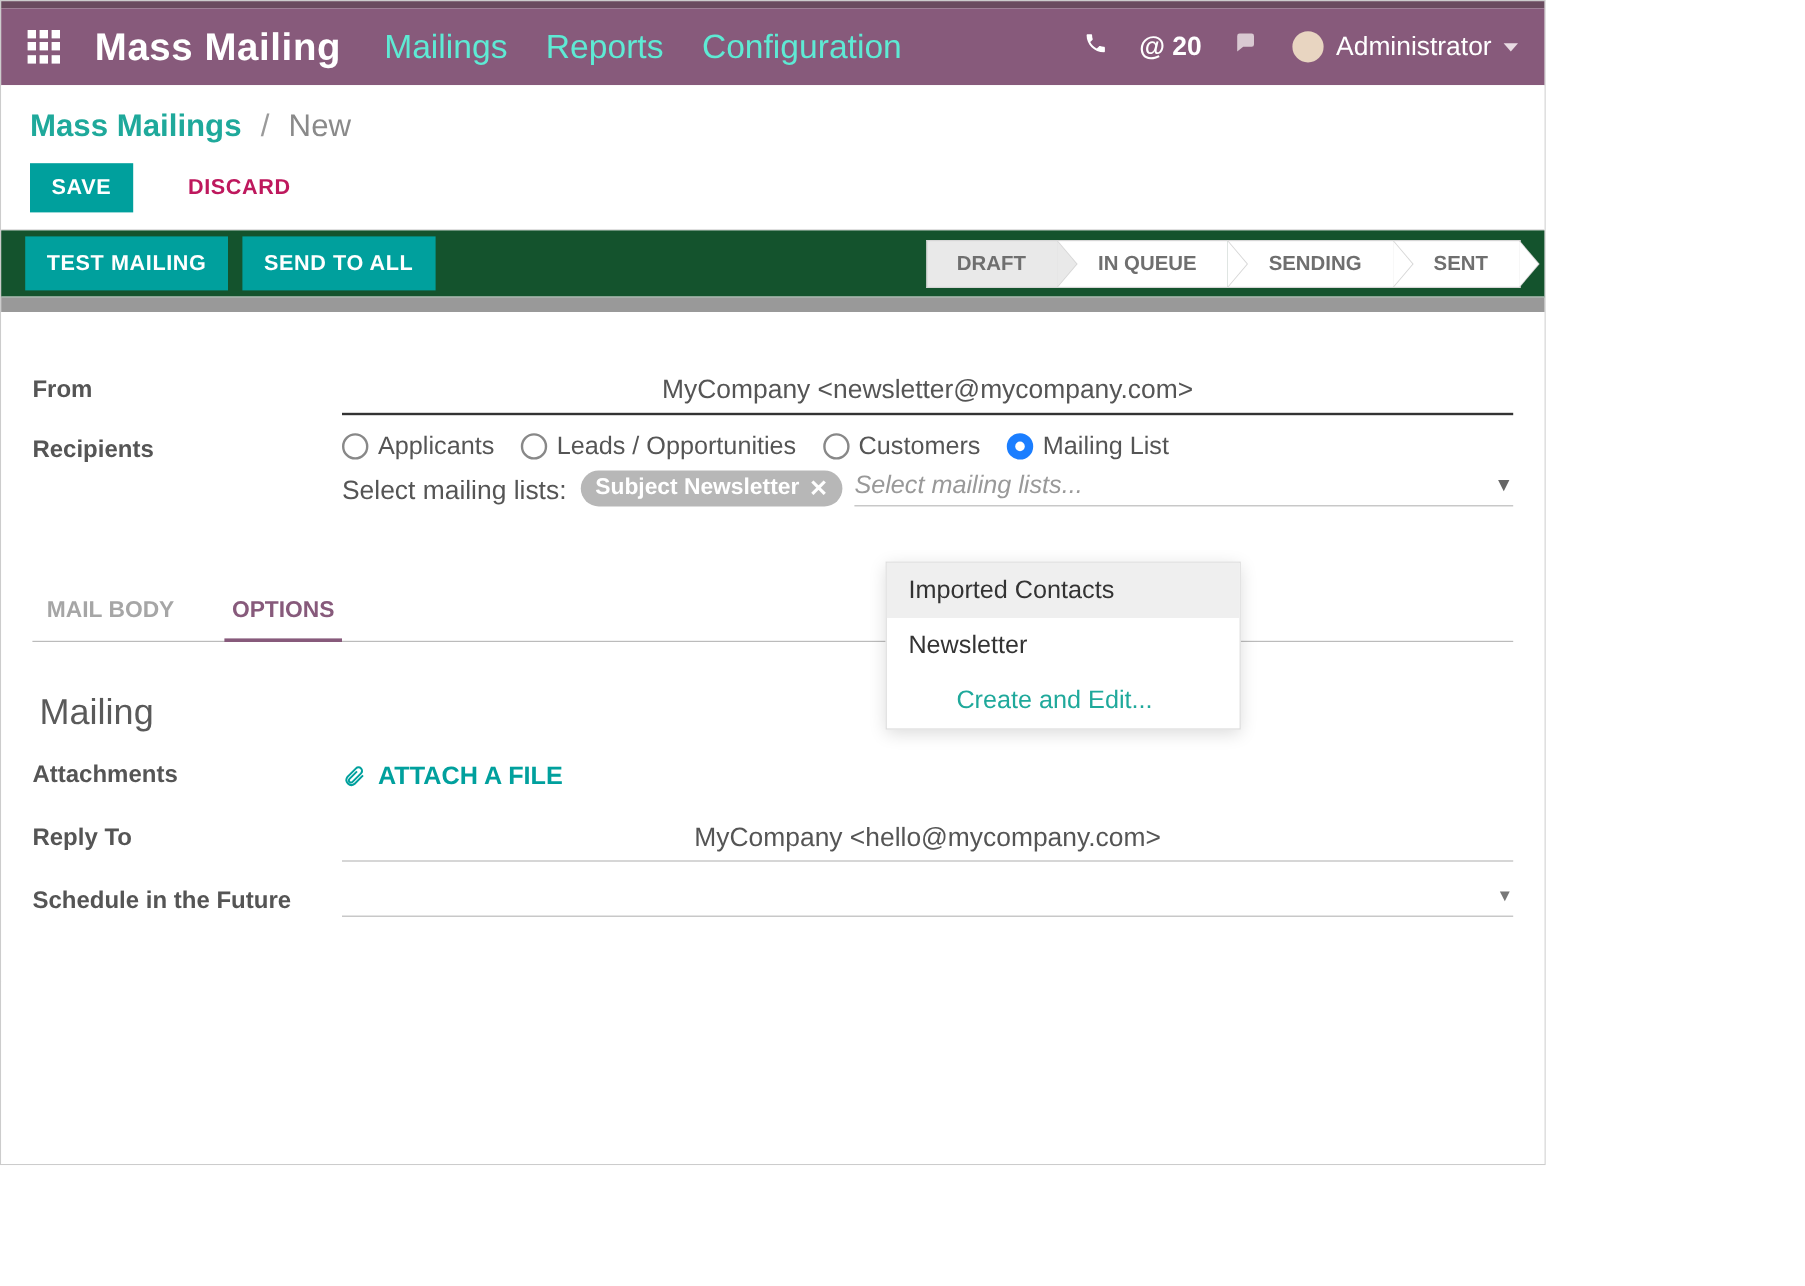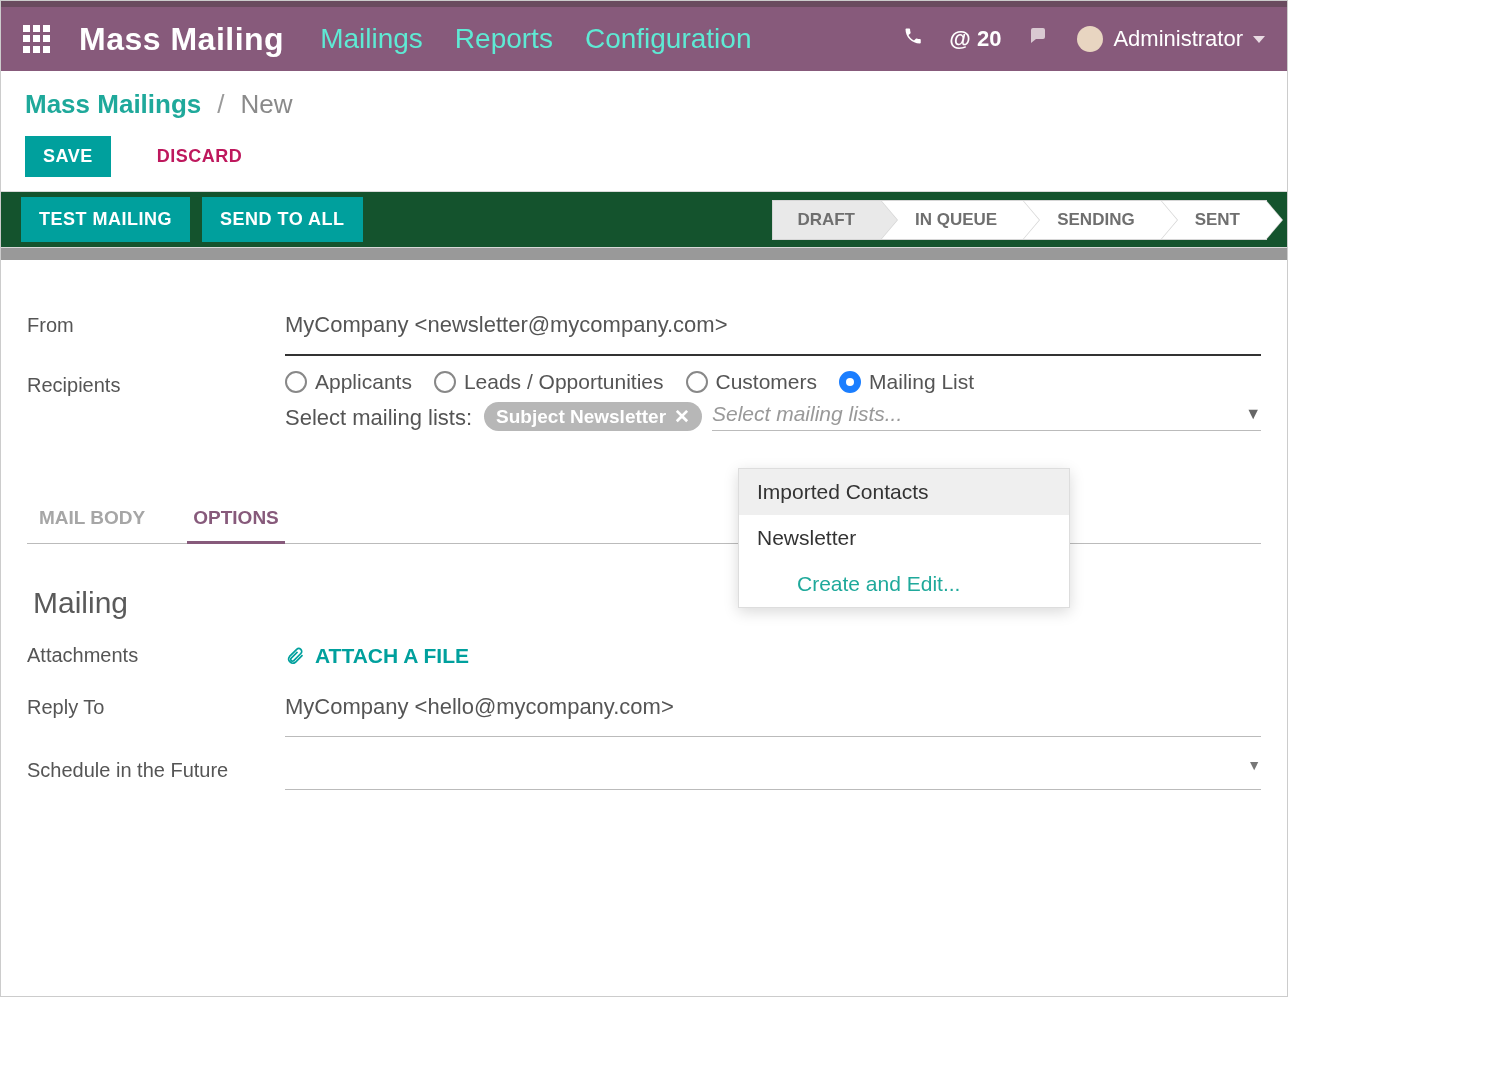--- a/index.html
+++ b/index.html
@@ -30,36 +30,36 @@
   .stages{margin-left:auto;display:flex;height:40px;}
   .stage{position:relative;padding:0 26px 0 34px;display:flex;align-items:center;font-size:17px;font-weight:700;color:#6f6f6f;background:#fff;border-top:1px solid #d6d6d6;border-bottom:1px solid #d6d6d6;}
   .stage:first-child{padding-left:24px;border-left:1px solid #d6d6d6;}
   .stage.active{background:#e9e9e9;}
   .stage::after{content:"";position:absolute;right:-16px;top:0;width:0;height:0;border-top:19px solid transparent;border-bottom:19px solid transparent;border-left:16px solid #fff;z-index:2;}
   .stage.active::after{border-left-color:#e9e9e9;}
   .stage::before{content:"";position:absolute;right:-17px;top:-1px;width:0;height:0;border-top:20px solid transparent;border-bottom:20px solid transparent;border-left:17px solid #d6d6d6;z-index:1;}
   .greybar{height:12px;background:#999;}
   .form{padding:50px 26px 40px;background:#fff;position:relative;}
   .row{display:flex;align-items:flex-start;margin-bottom:14px;position:relative;}
-  .label{width:258px;font-size:20px;color:#555;font-weight:400;padding-top:4px;}
-  .field{flex:1;font-size:22px;color:#555;border-bottom:2px solid #333;padding:2px 0 16px;min-height:28px;}
+  .label{width:258px;font-size:20px;color:#555;font-weight:700;padding-top:4px;}
+  .field{flex:1;font-size:22px;color:#555;border-bottom:2px solid #333;padding:2px 0 6px;min-height:28px;text-align:center;}
   .field.light{border-bottom:1px solid #bbb;}
   .radios{flex:1;display:flex;align-items:center;gap:22px;flex-wrap:wrap;}
   .radio{display:flex;align-items:center;gap:8px;font-size:21px;color:#555;}
   .rcircle{width:22px;height:22px;border:2px solid #888;border-radius:50%;display:inline-block;position:relative;}
   .radio.selected .rcircle{border-color:#1b7eff;background:#1b7eff;}
   .radio.selected .rcircle::after{content:"";position:absolute;top:5px;left:5px;width:8px;height:8px;background:#fff;border-radius:50%;}
   .mlrow{margin-top:8px;display:flex;align-items:flex-end;gap:10px;}
   .mllabel{font-size:22px;color:#555;margin-right:2px;}
   .tag{background:#b7b7b7;color:#fff;font-weight:700;font-size:19px;padding:3px 12px;border-radius:20px;display:flex;align-items:center;gap:8px;}
   .tag-x{font-weight:700;}
   .ml-input{flex:1;border-bottom:1px solid #bbb;display:flex;align-items:center;justify-content:space-between;padding-bottom:4px;}
   .ml-placeholder{color:#999;font-size:21px;font-style:italic;}
   .dd-caret{color:#666;}
-  .dropdown{position:absolute;left:737px;top:208px;width:332px;background:#fff;border:1px solid #ddd;box-shadow:0 4px 14px rgba(0,0,0,.15);z-index:10;}
+  .dropdown{position:absolute;left:737px;top:208px;width:296px;background:#fff;border:1px solid #ddd;box-shadow:0 4px 14px rgba(0,0,0,.15);z-index:10;}
   .dd-item{padding:11px 18px;font-size:21px;color:#333;}
   .dd-item.hover{background:#efefef;}
   .dd-item.action{color:#1fa99b;padding-left:58px;}
   .tabs{margin-top:64px;border-bottom:1px solid #bbb;display:flex;gap:36px;padding-left:6px;}
   .tab{padding:12px 6px;font-size:19px;font-weight:700;color:#a6a6a6;}
   .tab.active{color:#875A7B;border-bottom:3px solid #875A7B;margin-bottom:-1px;}
   .section-title{font-size:30px;color:#5a5a5a;margin:42px 0 20px 6px;font-weight:500;}
   .attach{color:#00A09D;font-size:21px;font-weight:700;display:flex;align-items:center;gap:10px;}
   .clip{width:20px;height:20px;}
   .schedule-caret{margin-left:auto;color:#777;font-size:14px;}

